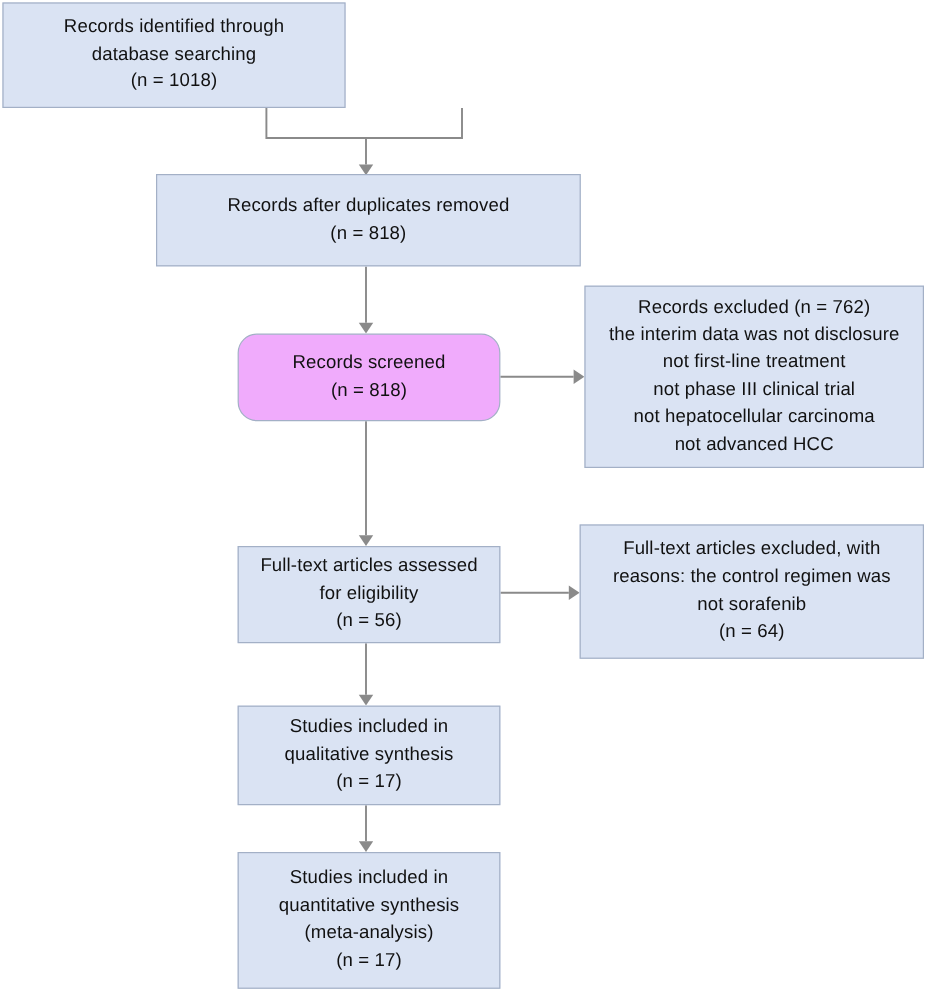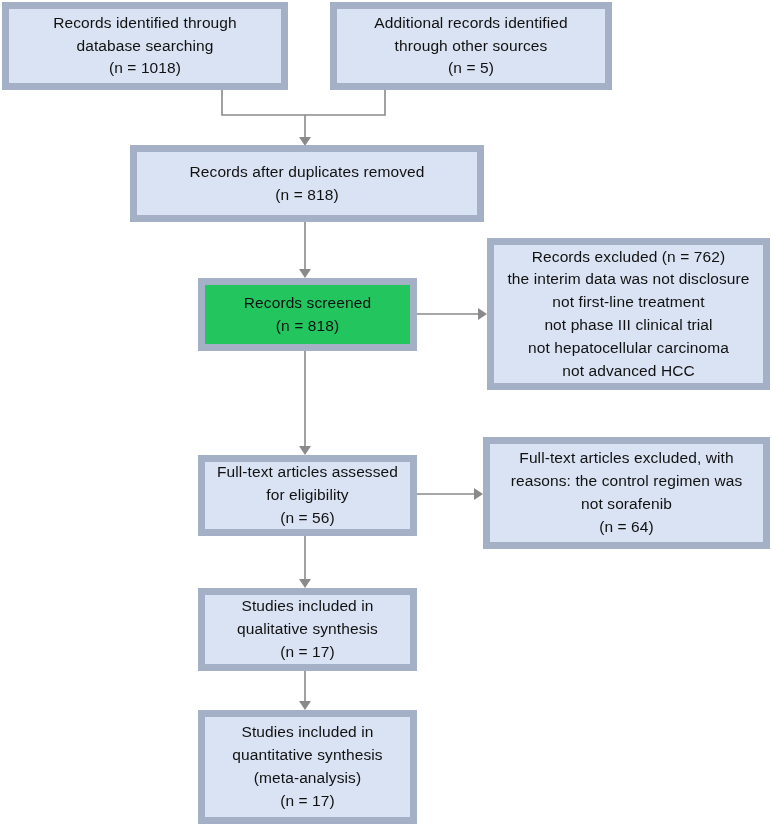--- a/index.html
+++ b/index.html
@@ -15,21 +15,21 @@
     position: relative;
     width: 772px;
     height: 829px;
     background: #ffffff;
     overflow: hidden;
   }
   .node {
     position: absolute;
     box-sizing: border-box;
     background: #dae3f3;
-    border: 7px solid #404040;
+    border: 1px solid #404040;
     display: flex;
     align-items: center;
     justify-content: center;
     text-align: center;
     color: #111111;
     font-size: 15.5px;
     line-height: 1.47;
     letter-spacing: 0.1px;
     padding: 6px 6px;
   }
@@ -112,32 +112,27 @@
 
     </svg>
   </div>
 
   <div class="node" id="n-identified" style="background: rgb(218, 227, 243); border-color: rgb(163, 176, 198); color: rgb(17, 17, 17);">
     <span class="txt">Records identified through
 database searching
 (n = 1018)</span>
   </div>
 
-  <div class="node" id="n-additional" style="background: rgb(218, 227, 243); border-color: rgb(163, 176, 198); color: rgb(17, 17, 17);">
-    <span class="txt">Additional records identified
-through other sources
-(n = 5)</span>
-  </div>
 
   <div class="node" id="n-duplicates" style="background: rgb(218, 227, 243); border-color: rgb(163, 176, 198); color: rgb(17, 17, 17);">
     <span class="txt">Records after duplicates removed
 (n = 818)</span>
   </div>
 
-  <div class="node" id="n-screened" style="background: #22c55e; border-color: rgb(163, 176, 198); color: rgb(17, 17, 17);">
+  <div class="node" id="n-screened" style="background: #f0abfc; border-color: rgb(163, 176, 198); color: rgb(17, 17, 17); border-radius: 16px;">
     <span class="txt">Records screened
 (n = 818)</span>
   </div>
 
   <div class="node" id="n-excluded" style="background: rgb(218, 227, 243); border-color: rgb(163, 176, 198); color: rgb(17, 17, 17);">
     <span class="txt">Records excluded (n = 762)
 the interim data was not disclosure
 not first-line treatment
 not phase III clinical trial
 not hepatocellular carcinoma

